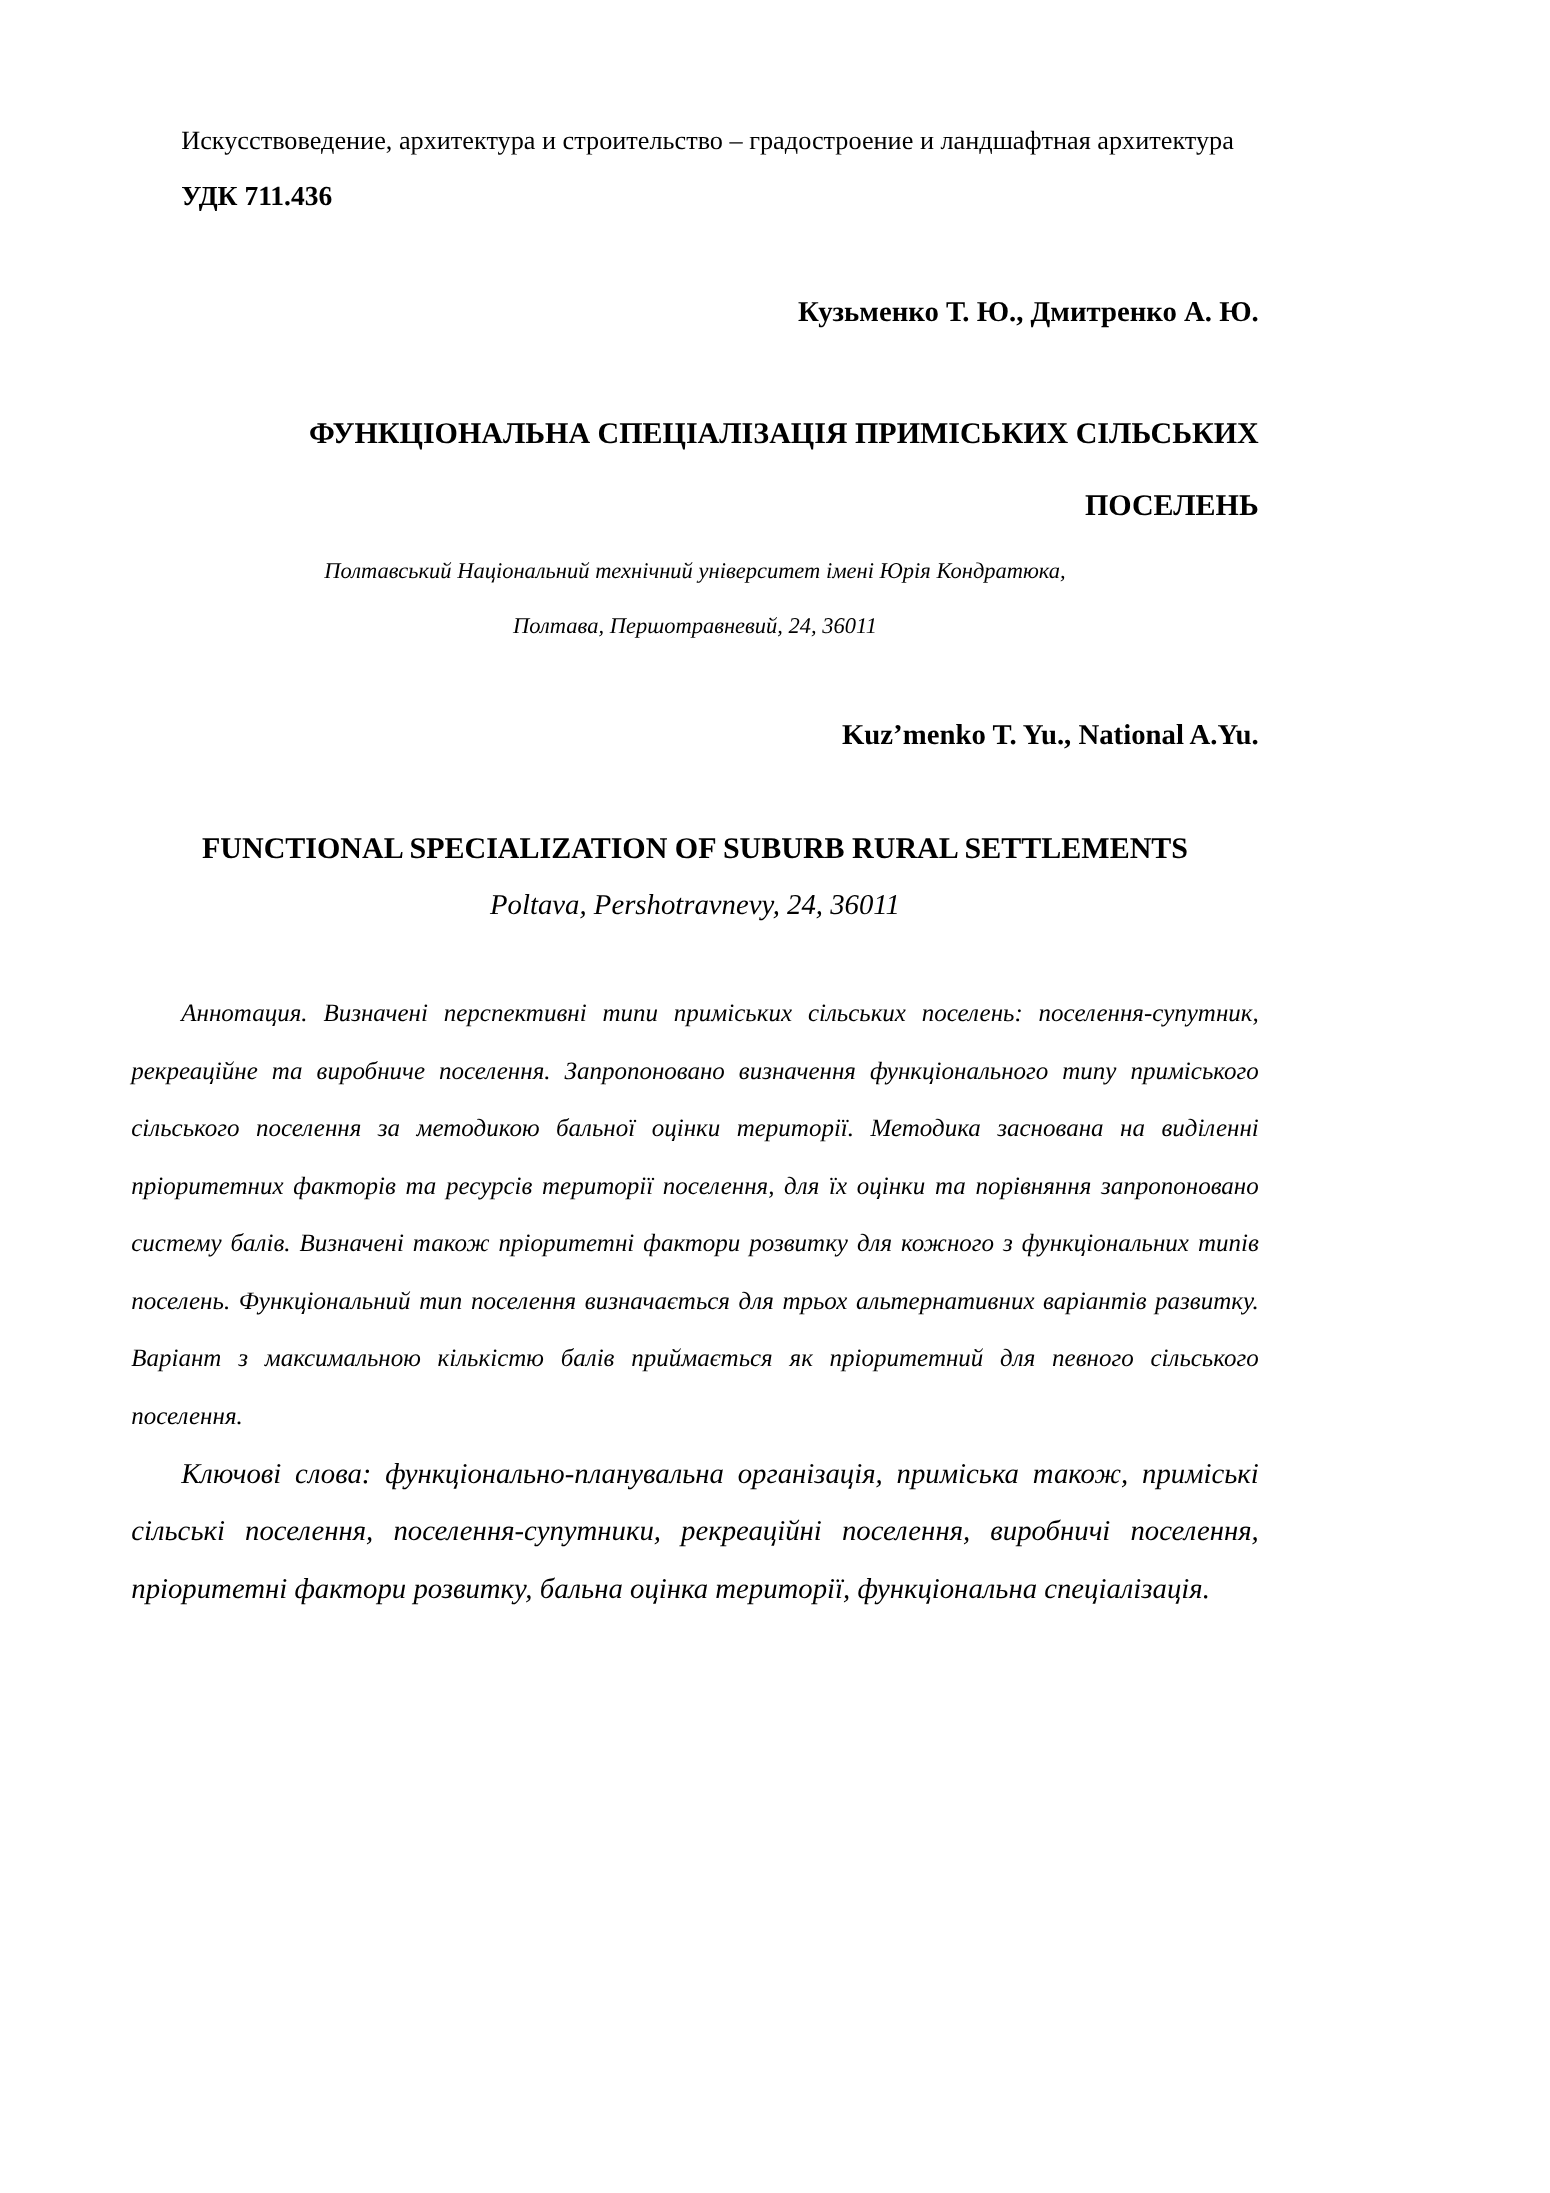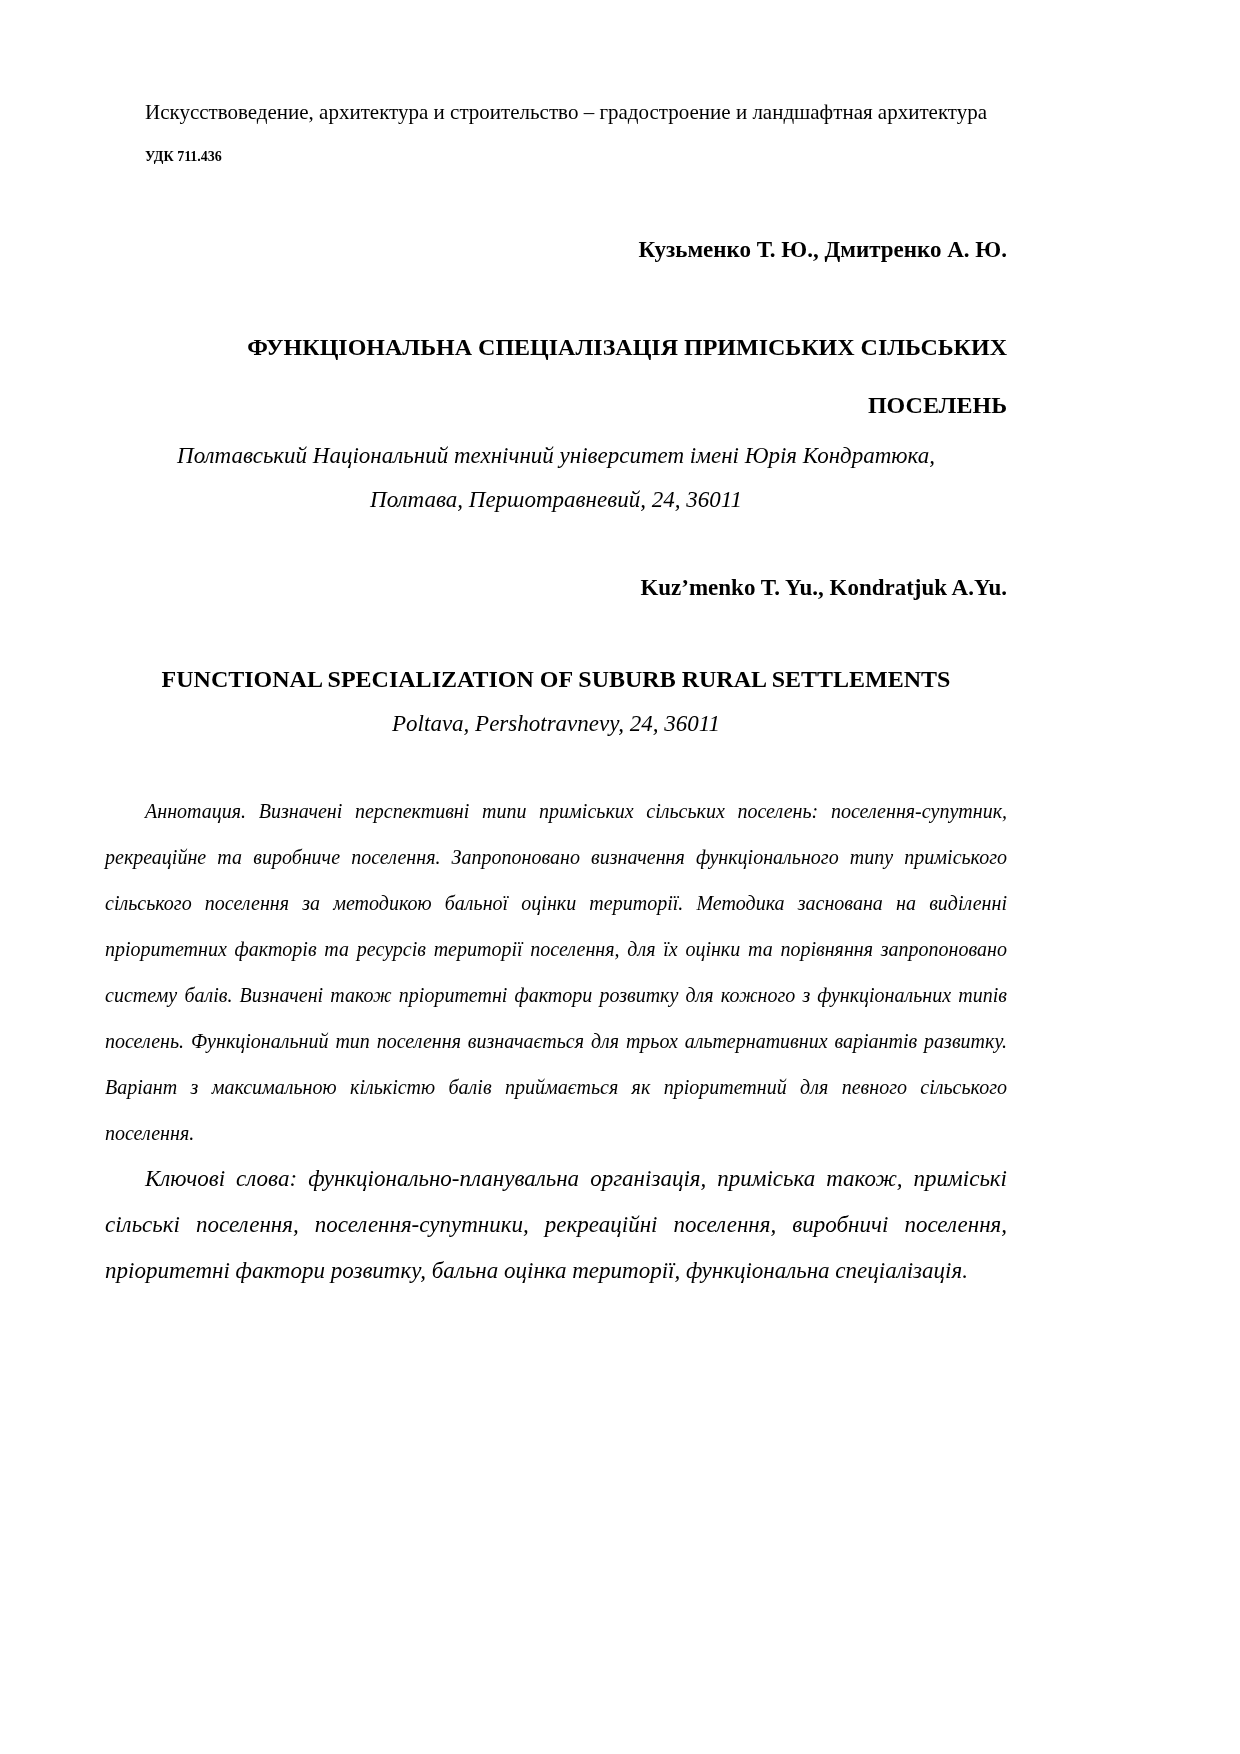--- a/index.html
+++ b/index.html
@@ -29,41 +29,41 @@
   }
   .category-line {
     padding-left: 40px;
     font-size: 21px;
     line-height: 28px;
     font-weight: 400;
   }
   .udc-line {
     padding-left: 40px;
     margin-top: 16px;
-    font-size: 14px;
+    font-size: 22px;
     line-height: 30px;
     font-weight: 700;
   }
   .authors-ua {
     margin-top: 62px;
     text-align: right;
     font-size: 23px;
     line-height: 32px;
     font-weight: 700;
   }
   .title-ua {
     margin-top: 52px;
     text-align: right;
     font-size: 24px;
     line-height: 58px;
     font-weight: 700;
   }
   .affil-ua {
     text-align: center;
-    font-size: 23px;
+    font-size: 18px;
     line-height: 44px;
     font-style: italic;
     font-weight: 400;
   }
   .authors-en {
     margin-top: 50px;
     text-align: right;
     font-size: 23px;
     line-height: 32px;
     font-weight: 700;
@@ -112,21 +112,21 @@
     <div class="udc-line">УДК  711.436</div>
 
     <div class="authors-ua">Кузьменко Т. Ю., Дмитренко А. Ю.</div>
 
     <div class="title-ua">ФУНКЦІОНАЛЬНА СПЕЦІАЛІЗАЦІЯ ПРИМІСЬКИХ СІЛЬСЬКИХ ПОСЕЛЕНЬ</div>
 
     <div class="affil-ua">Полтавський Національний технічний університет імені Юрія Кондратюка,</div>
 
     <div class="affil-ua">Полтава, Першотравневий, 24, 36011</div>
 
-    <div class="authors-en">Kuz’menko T. Yu., Kondratjuk A.Yu.</div>
+    <div class="authors-en">Kuz’menko T. Yu., National A.Yu.</div>
 
     <div class="title-en">FUNCTIONAL SPECIALIZATION  OF SUBURB  RURAL SETTLEMENTS</div>
 
 
     <div class="affil-en">Poltava, Pershotravnevy, 24, 36011</div>
 
     <div class="abstract-para">Аннотация. Визначені перспективні типи приміських сільських поселень: поселення-супутник, рекреаційне та виробниче поселення. Запропоновано визначення функціонального типу приміського сільського поселення за методикою бальної оцінки території. Методика заснована на виділенні пріоритетних факторів та ресурсів території поселення, для їх оцінки та порівняння запропоновано систему балів. Визначені також пріоритетні фактори розвитку для кожного з функціональних типів поселень. Функціональний тип поселення визначається для трьох альтернативних варіантів развитку. Варіант з максимальною кількістю балів приймається як пріоритетний для певного сільського поселення.</div>
 
     <div class="keywords-para">Ключові слова: функціонально-планувальна організація, приміська також, приміські сільські поселення, поселення-супутники, рекреаційні поселення, виробничі поселення, пріоритетні фактори розвитку, бальна оцінка території, функціональна спеціалізація.</div>
 

